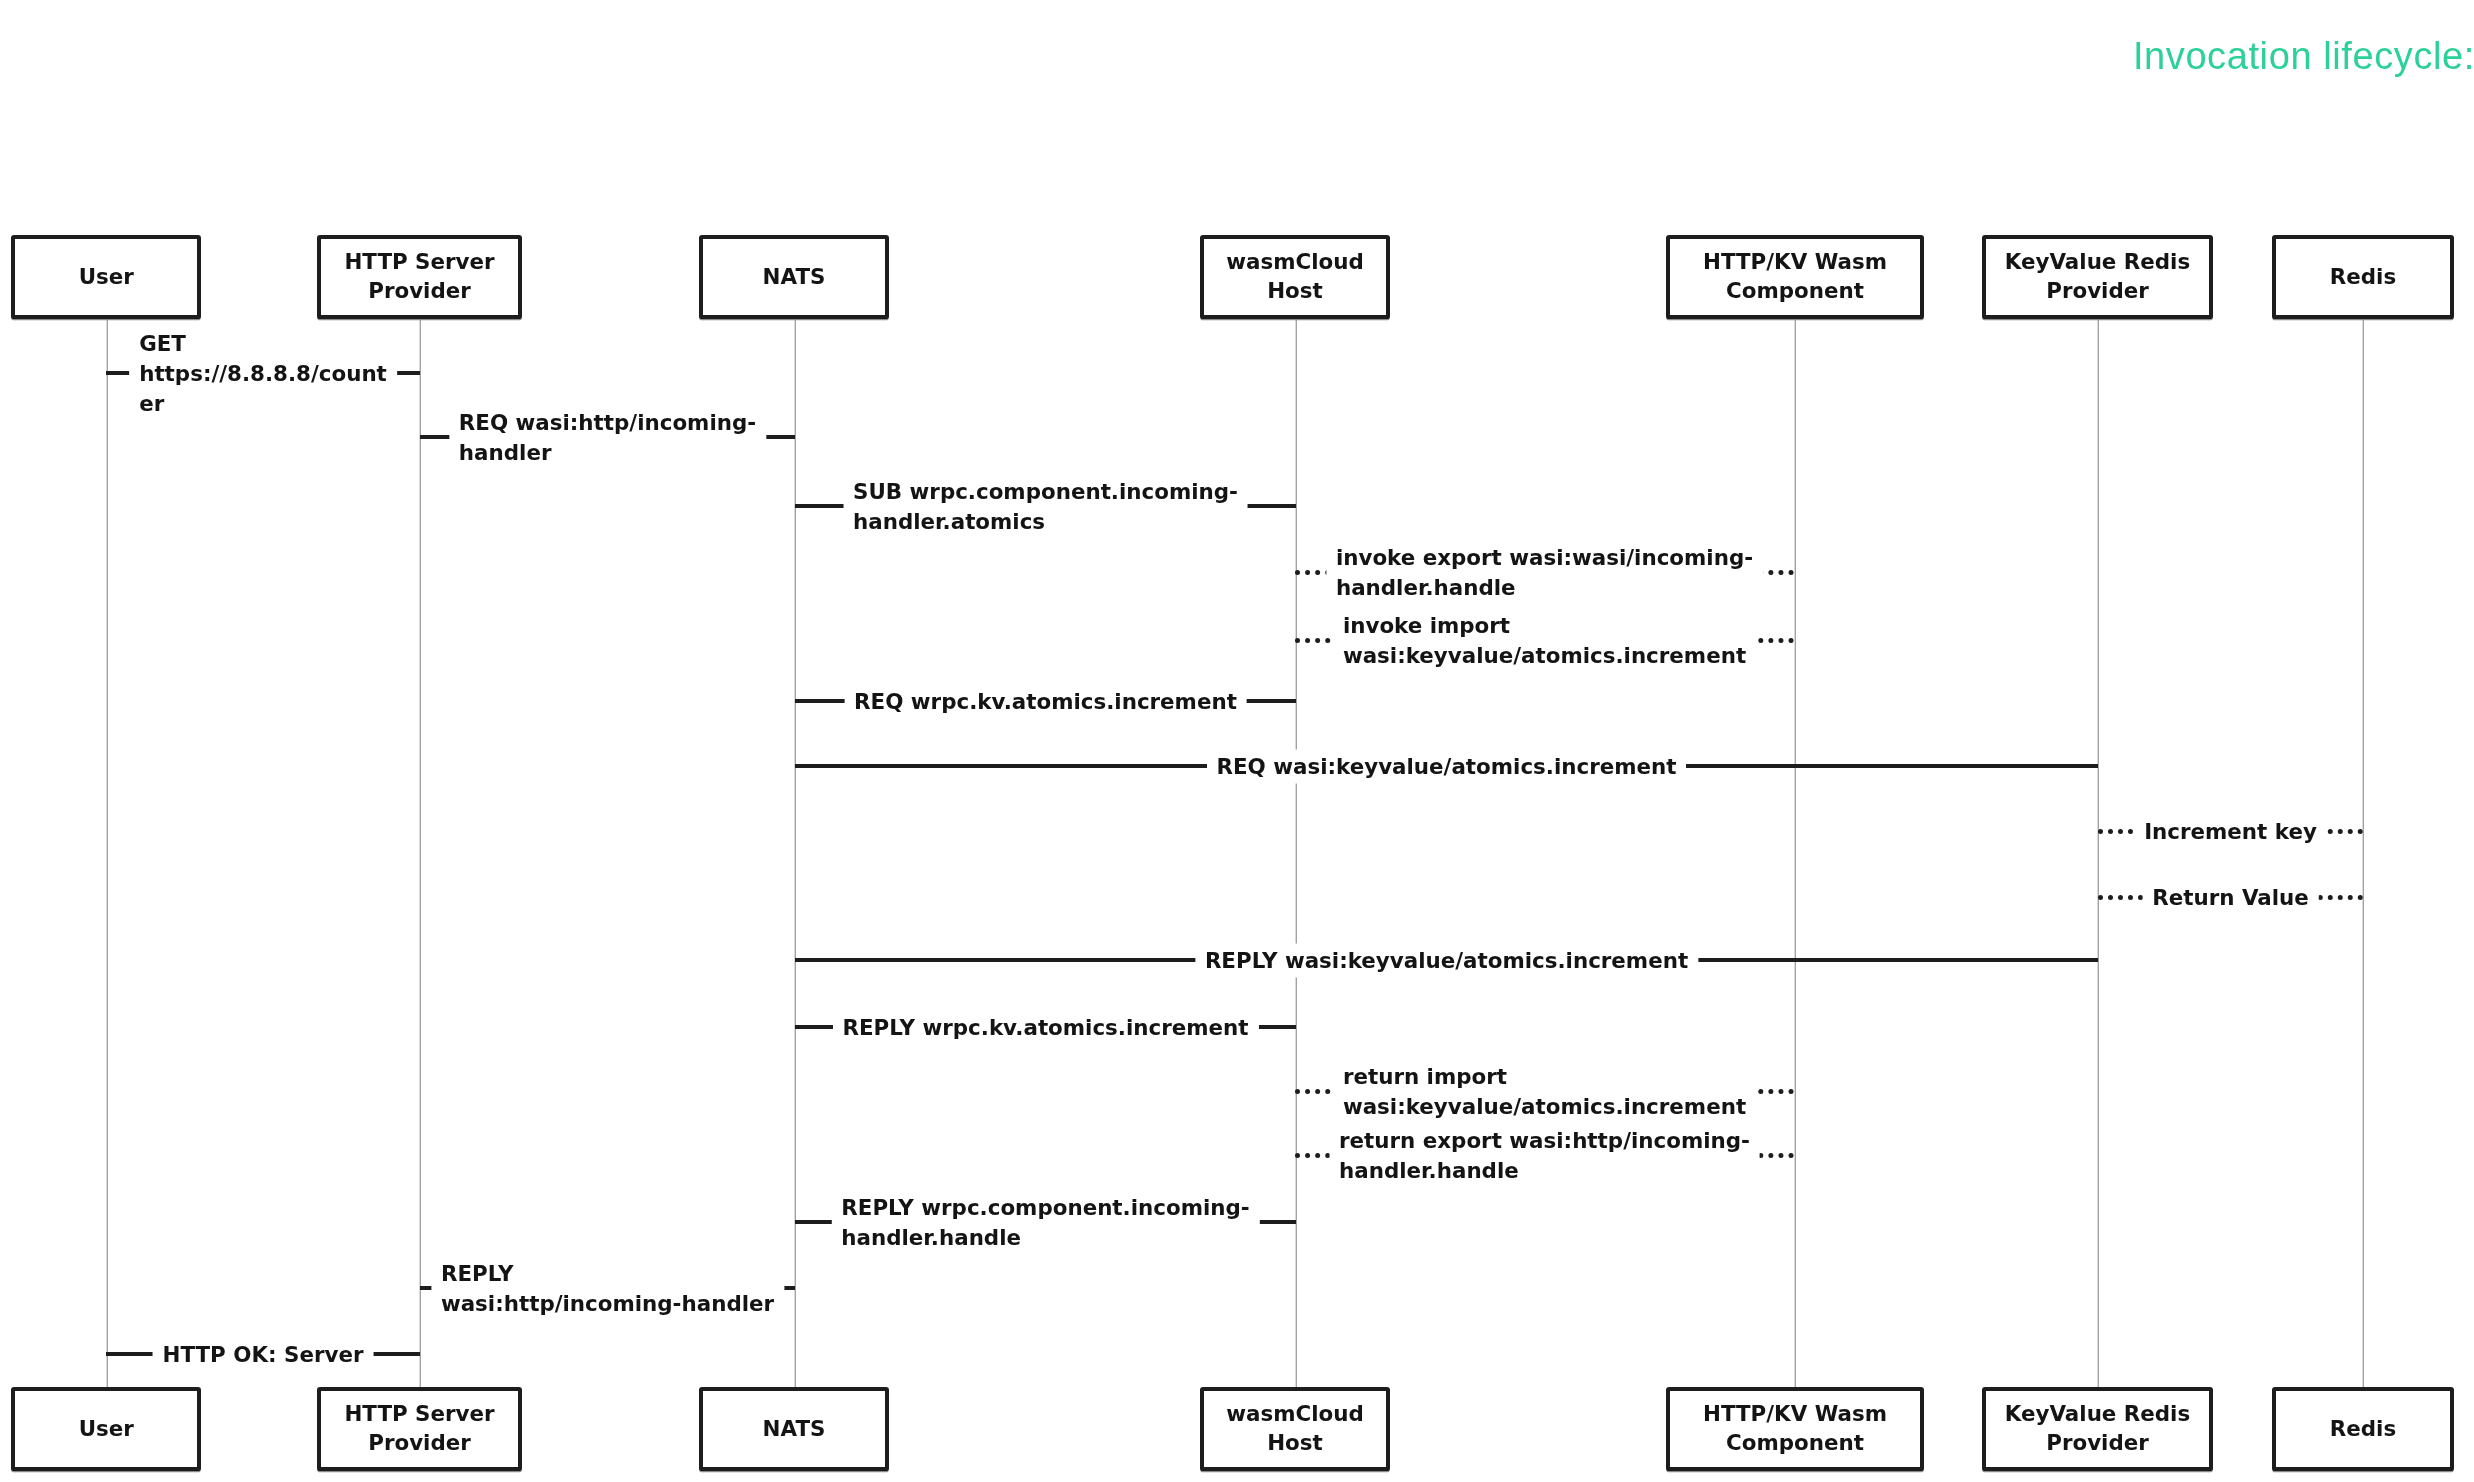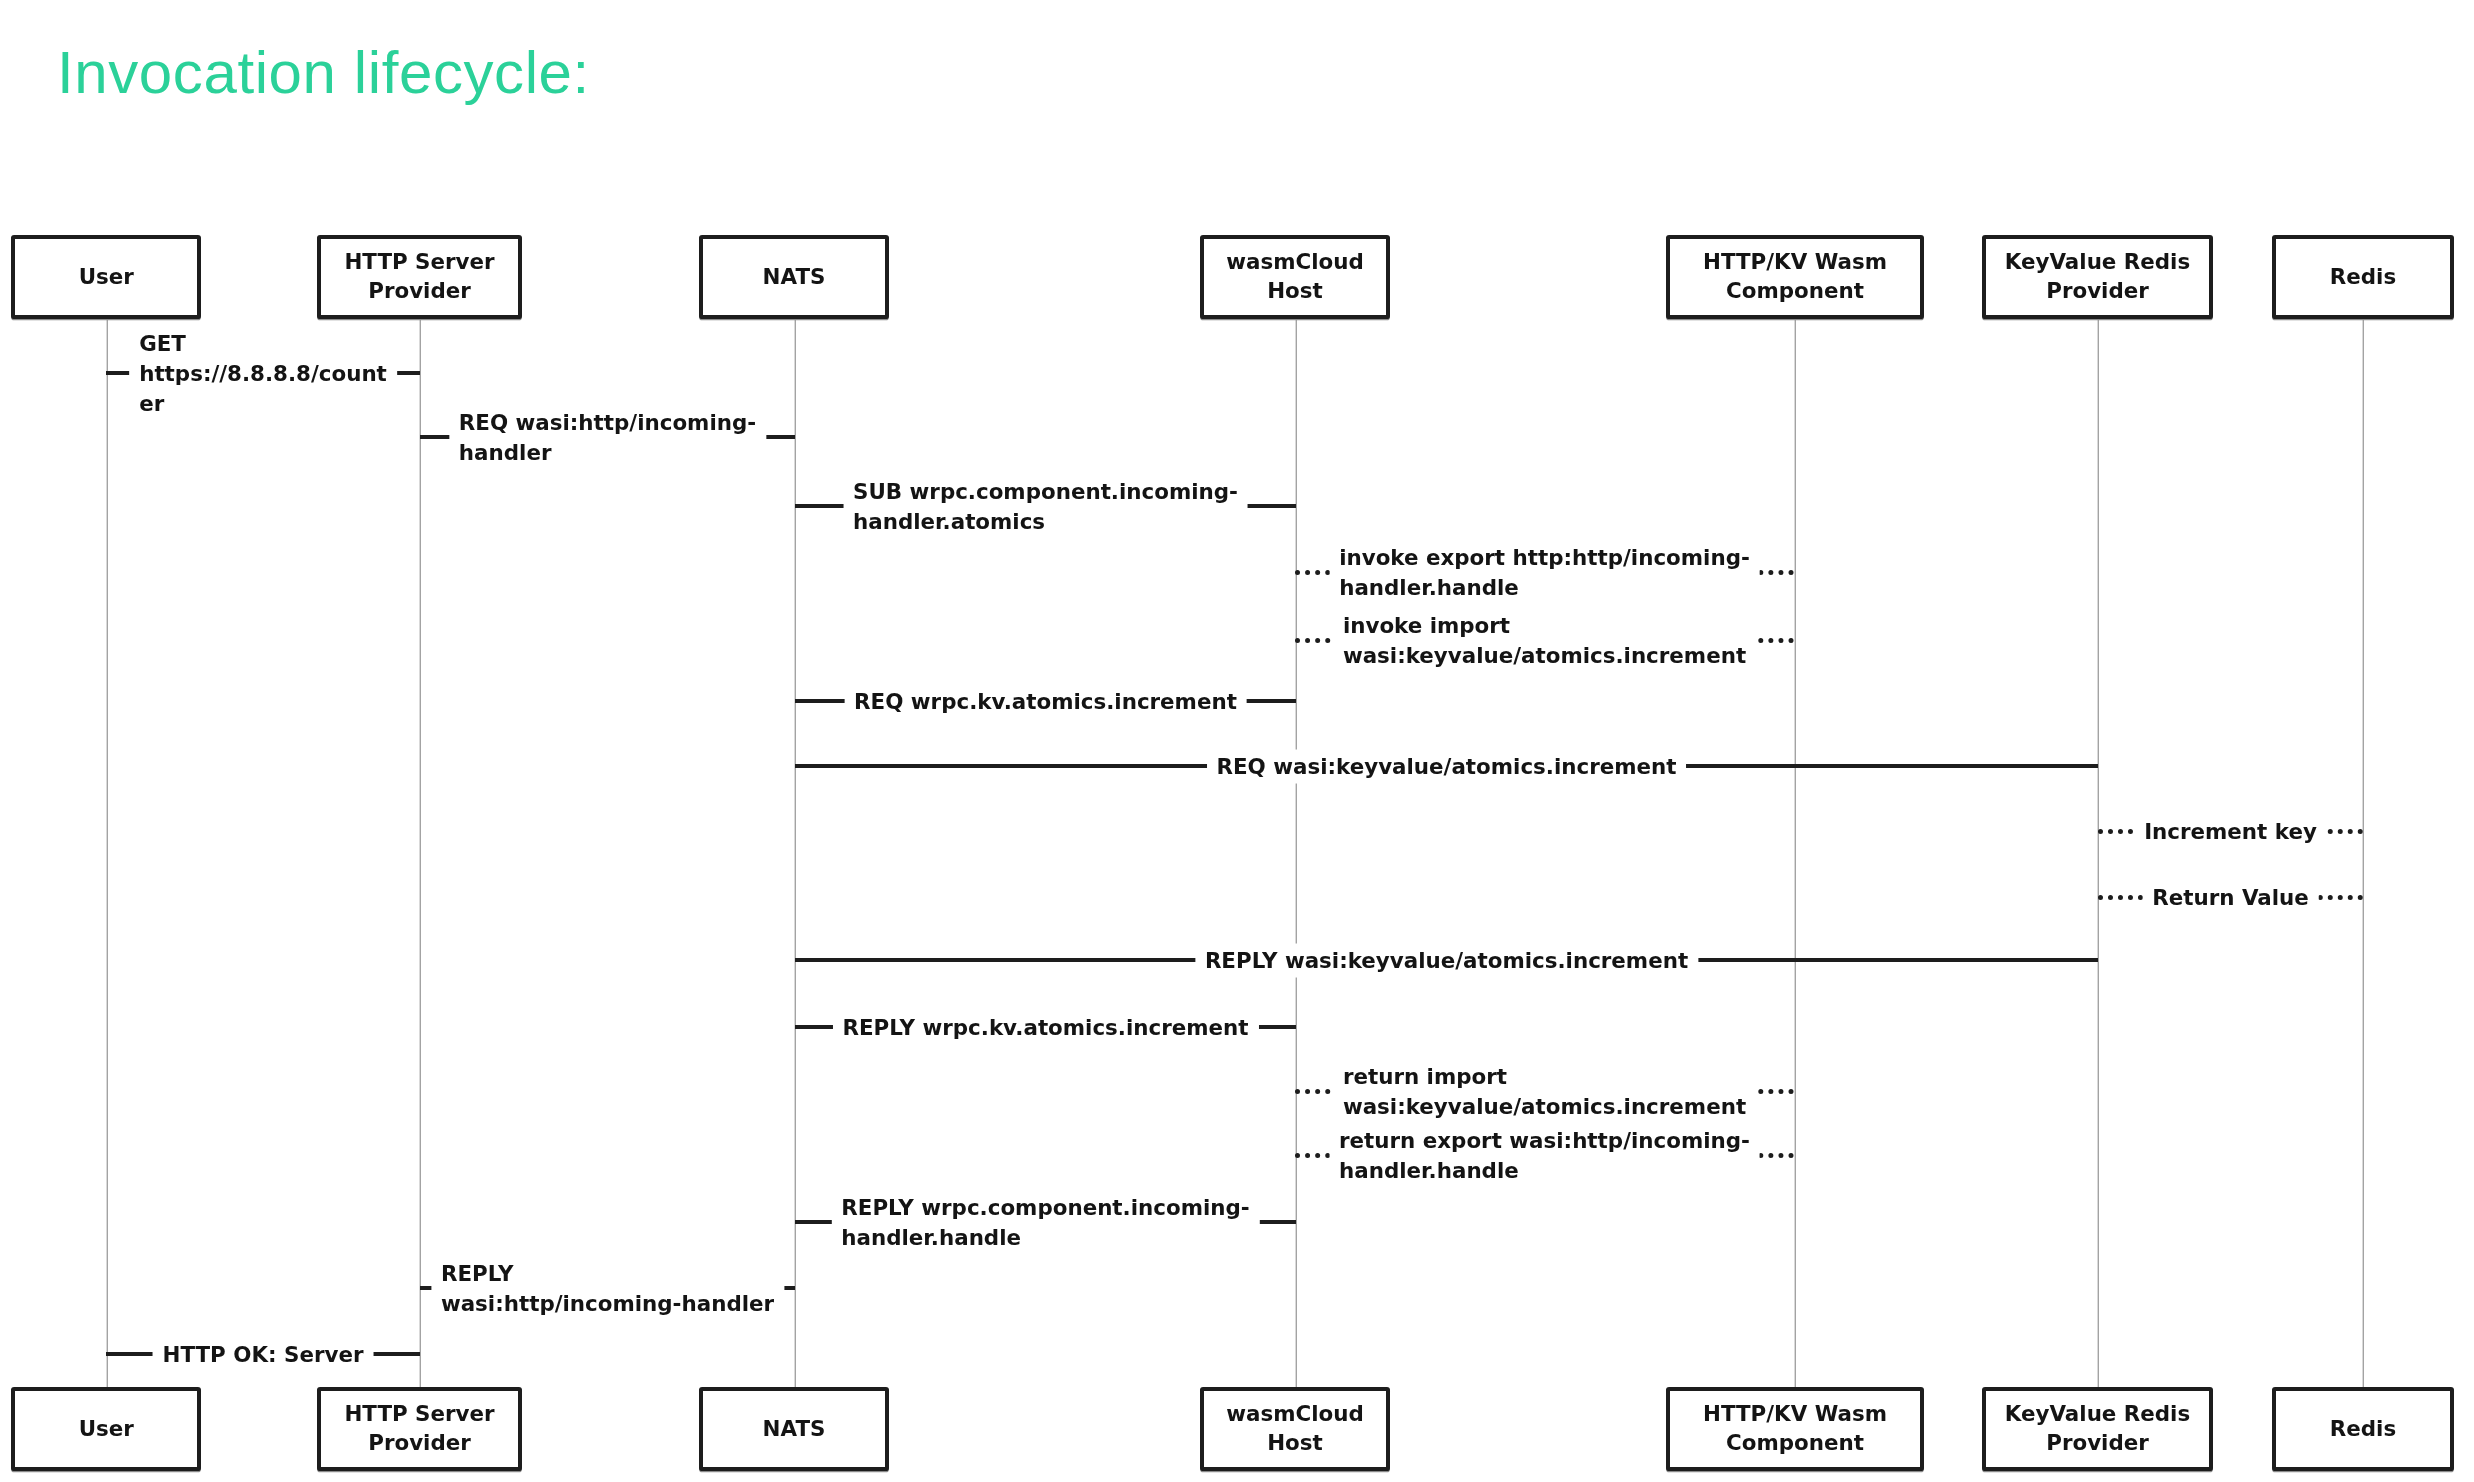--- a/index.html
+++ b/index.html
@@ -6,24 +6,24 @@
   html, body { background: #ffffff; }
   body {
     width: 2475px; height: 1482px;
     font-family: "DejaVu Sans", sans-serif;
     position: relative; overflow: hidden;
   }
   .diagram { position: absolute; left: 0; top: 0; width: 2475px; height: 1482px; }
 
   .title {
     position: absolute; top: 30px; left: 57px; right: 0;
-    text-align: left;
+    text-align: right;
     font-family: "Liberation Sans", sans-serif;
     font-weight: 300;
-    font-size: 60px; line-height: 1.42;
+    font-size: 38px; line-height: 1.42;
     color: #2bd199;
     letter-spacing: 0.6px;
   }
 
   .pbox {
     position: absolute;
     height: 84px;
     background: #ffffff;
     border: 4.4px solid #1d1d1d;
     border-radius: 3.1px;
@@ -119,21 +119,21 @@
   </div>
 
   <div class="msg" style="left:795px;top:504px;width:501px">
     <div class="line"></div>
     <div class="label">SUB wrpc.component.incoming-
 handler.atomics</div>
   </div>
 
   <div class="msg dotted" style="left:1295px;top:570px;width:499px">
     <div class="line"></div>
-    <div class="label">invoke export http:http/incoming-
+    <div class="label">invoke export wasi:wasi/incoming-
 handler.handle</div>
   </div>
 
   <div class="msg dotted" style="left:1295px;top:638px;width:499px">
     <div class="line"></div>
     <div class="label">invoke import
 wasi:keyvalue/atomics.increment</div>
   </div>
 
   <div class="msg" style="left:795px;top:699px;width:501px">

